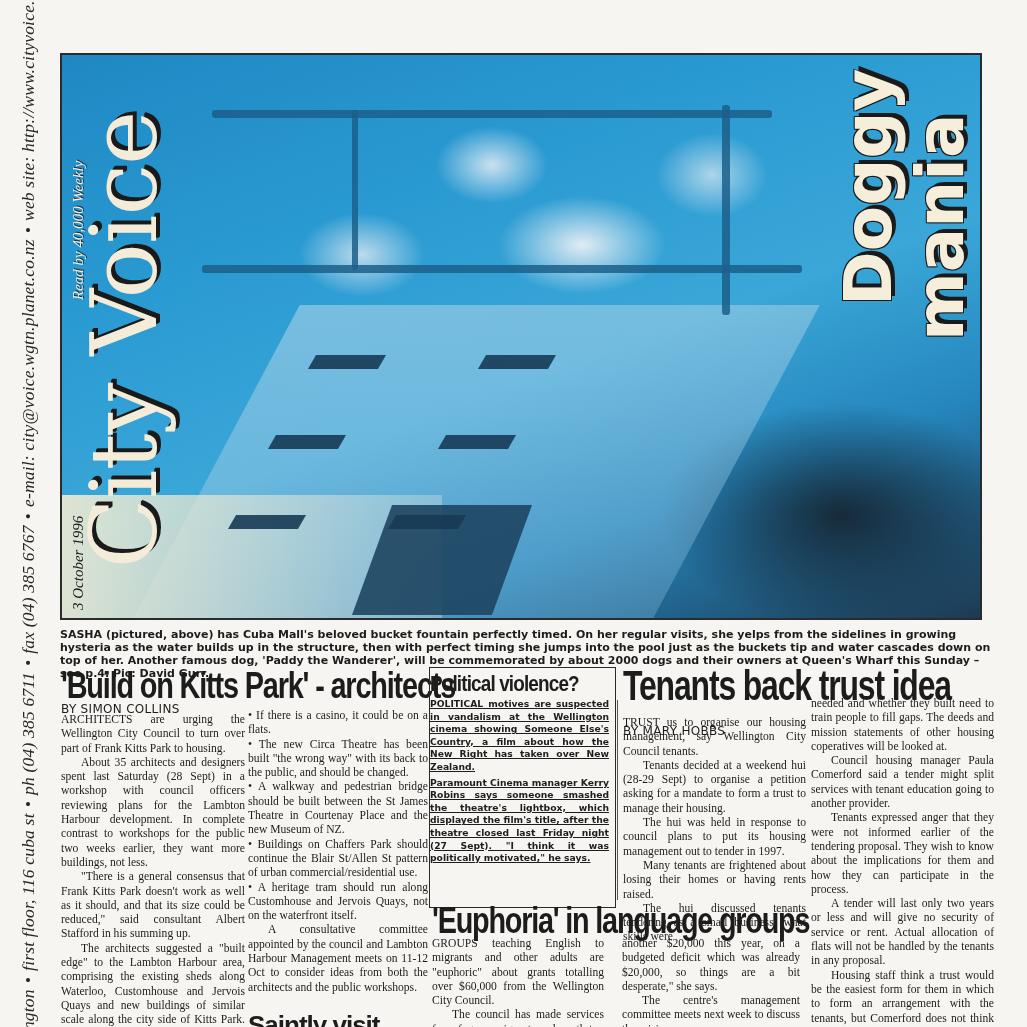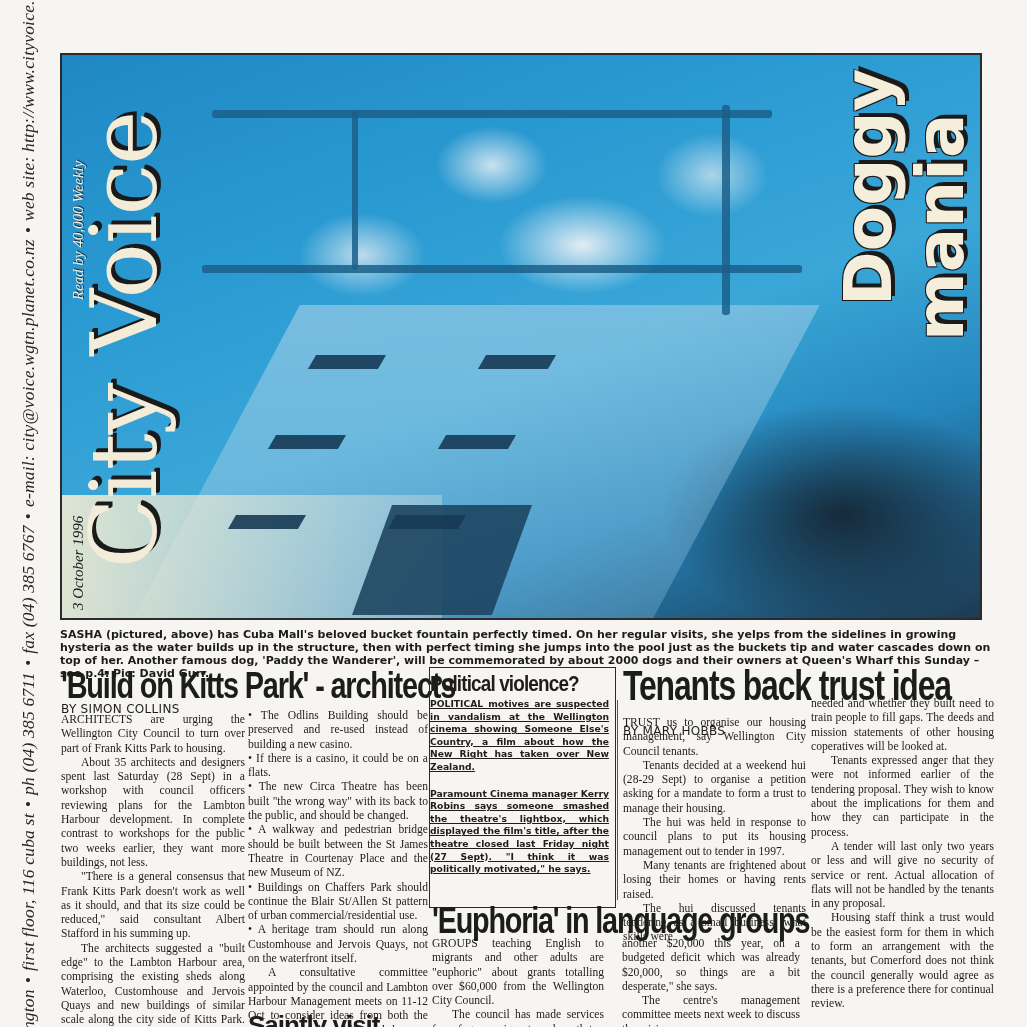--- a/index.html
+++ b/index.html
@@ -114,21 +114,21 @@
     }
     .box .box-head {
       font-family: "Liberation Sans", "DejaVu Sans", sans-serif; font-weight: bold;
       font-size: 22px; letter-spacing: -1px; line-height: 26px; white-space: nowrap;
       transform: scaleX(0.86); transform-origin: 0 0;
     }
     .box .box-body {
       font-family: "DejaVu Sans", "Liberation Sans", sans-serif; font-weight: bold;
       font-size: 9.2px; line-height: 12.6px; text-align: justify; margin-top: 1px; text-decoration: underline;
     }
-    .box .box-body p + p { margin-top: 14px; }
+    .box .box-body p + p { margin-top: 3px; }
 
     .vrule { position: absolute; left: 617px; top: 700px; width: 1px; height: 200px; background: #555; }
     .partial-head {
       position: absolute; left: 248px; top: 1010px; overflow: hidden; height: 17px; width: 190px;
       font-family: "Liberation Sans", "DejaVu Sans", sans-serif; font-weight: bold; font-size: 26px;
       letter-spacing: -1px; line-height: 30px;
     }
   </style>
 </head>
 <body>
@@ -171,21 +171,20 @@
 <div class="headline" style="left:61px;top:665px;font-size:37px;transform:scaleX(0.78);">'Build on Kitts Park' - architects</div>
 <div class="byline" style="left:61px;top:702px;">BY SIMON COLLINS</div>
 <div class="col" style="left:61px;top:713px;width:184px;">
   <p>ARCHITECTS are urging the Wellington City Council to turn over part of Frank Kitts Park to housing.</p>
   <p class="ind">About 35 architects and designers spent last Saturday (28 Sept) in a workshop with council officers reviewing plans for the Lambton Harbour development. In complete contrast to workshops for the public two weeks earlier, they want more buildings, not less.</p>
   <p class="ind">"There is a general consensus that Frank Kitts Park doesn't work as well as it should, and that its size could be reduced," said consultant Albert Stafford in his summing up.</p>
   <p class="ind">The architects suggested a "built edge" to the Lambton Harbour area, comprising the existing sheds along Waterloo, Customhouse and Jervois Quays and new buildings of similar scale along the city side of Kitts Park. This "wall" would shut out car fumes and provide some shelter from the wind.</p>
 
 </div>
 <div class="col" style="left:248px;top:709px;width:180px;">
-  <p>• The Odlins Building should be preserved and re-used instead of building a new casino.</p>
   <p>• If there is a casino, it could be on a flats.</p>
   <p>• The new Circa Theatre has been built "the wrong way" with its back to the public, and should be changed.</p>
   <p>• A walkway and pedestrian bridge should be built between the St James Theatre in Courtenay Place and the new Museum of NZ.</p>
   <p>• Buildings on Chaffers Park should continue the Blair St/Allen St pattern of urban commercial/residential use.</p>
   <p>• A heritage tram should run along Customhouse and Jervois Quays, not on the waterfront itself.</p>
   <p class="ind">A consultative committee appointed by the council and Lambton Harbour Management meets on 11-12 Oct to consider ideas from both the architects and the public workshops.</p>
 
 </div>
 <div class="partial-head">Saintly visit</div>
 
@@ -213,17 +212,18 @@
 <div class="byline" style="left:623px;top:724px;">BY MARY HOBBS</div>
 <div class="col" style="left:623px;top:716px;width:183px;">
   <p>TRUST us to organise our housing management, say Wellington City Council tenants.</p>
   <p class="ind">Tenants decided at a weekend hui (28-29 Sept) to organise a petition asking for a mandate to form a trust to manage their housing.</p>
   <p class="ind">The hui was held in response to council plans to put its housing management out to tender in 1997.</p>
   <p class="ind">Many tenants are frightened about losing their homes or having rents raised.</p>
   <p class="ind">The hui discussed tenants tendering as a small business, what skills were</p>
 </div>
 <div class="col" style="left:811px;top:697px;width:183px;">
   <p>needed and whether they built need to train people to fill gaps. The deeds and mission statements of other housing coperatives will be looked at.</p>
+  <p class="ind">Council housing manager Paula Comerford said a tender might split services with tenant education going to another provider.</p>
   <p class="ind">Tenants expressed anger that they were not informed earlier of the tendering proposal. They wish to know about the implications for them and how they can participate in the process.</p>
   <p class="ind">A tender will last only two years or less and will give no security of service or rent. Actual allocation of flats will not be handled by the tenants in any proposal.</p>
   <p class="ind">Housing staff think a trust would be the easiest form for them in which to form an arrangement with the tenants, but Comerford does not think the council generally would agree as there is a preference there for continual review.</p>
 
 </div>
 
 </body></html>

